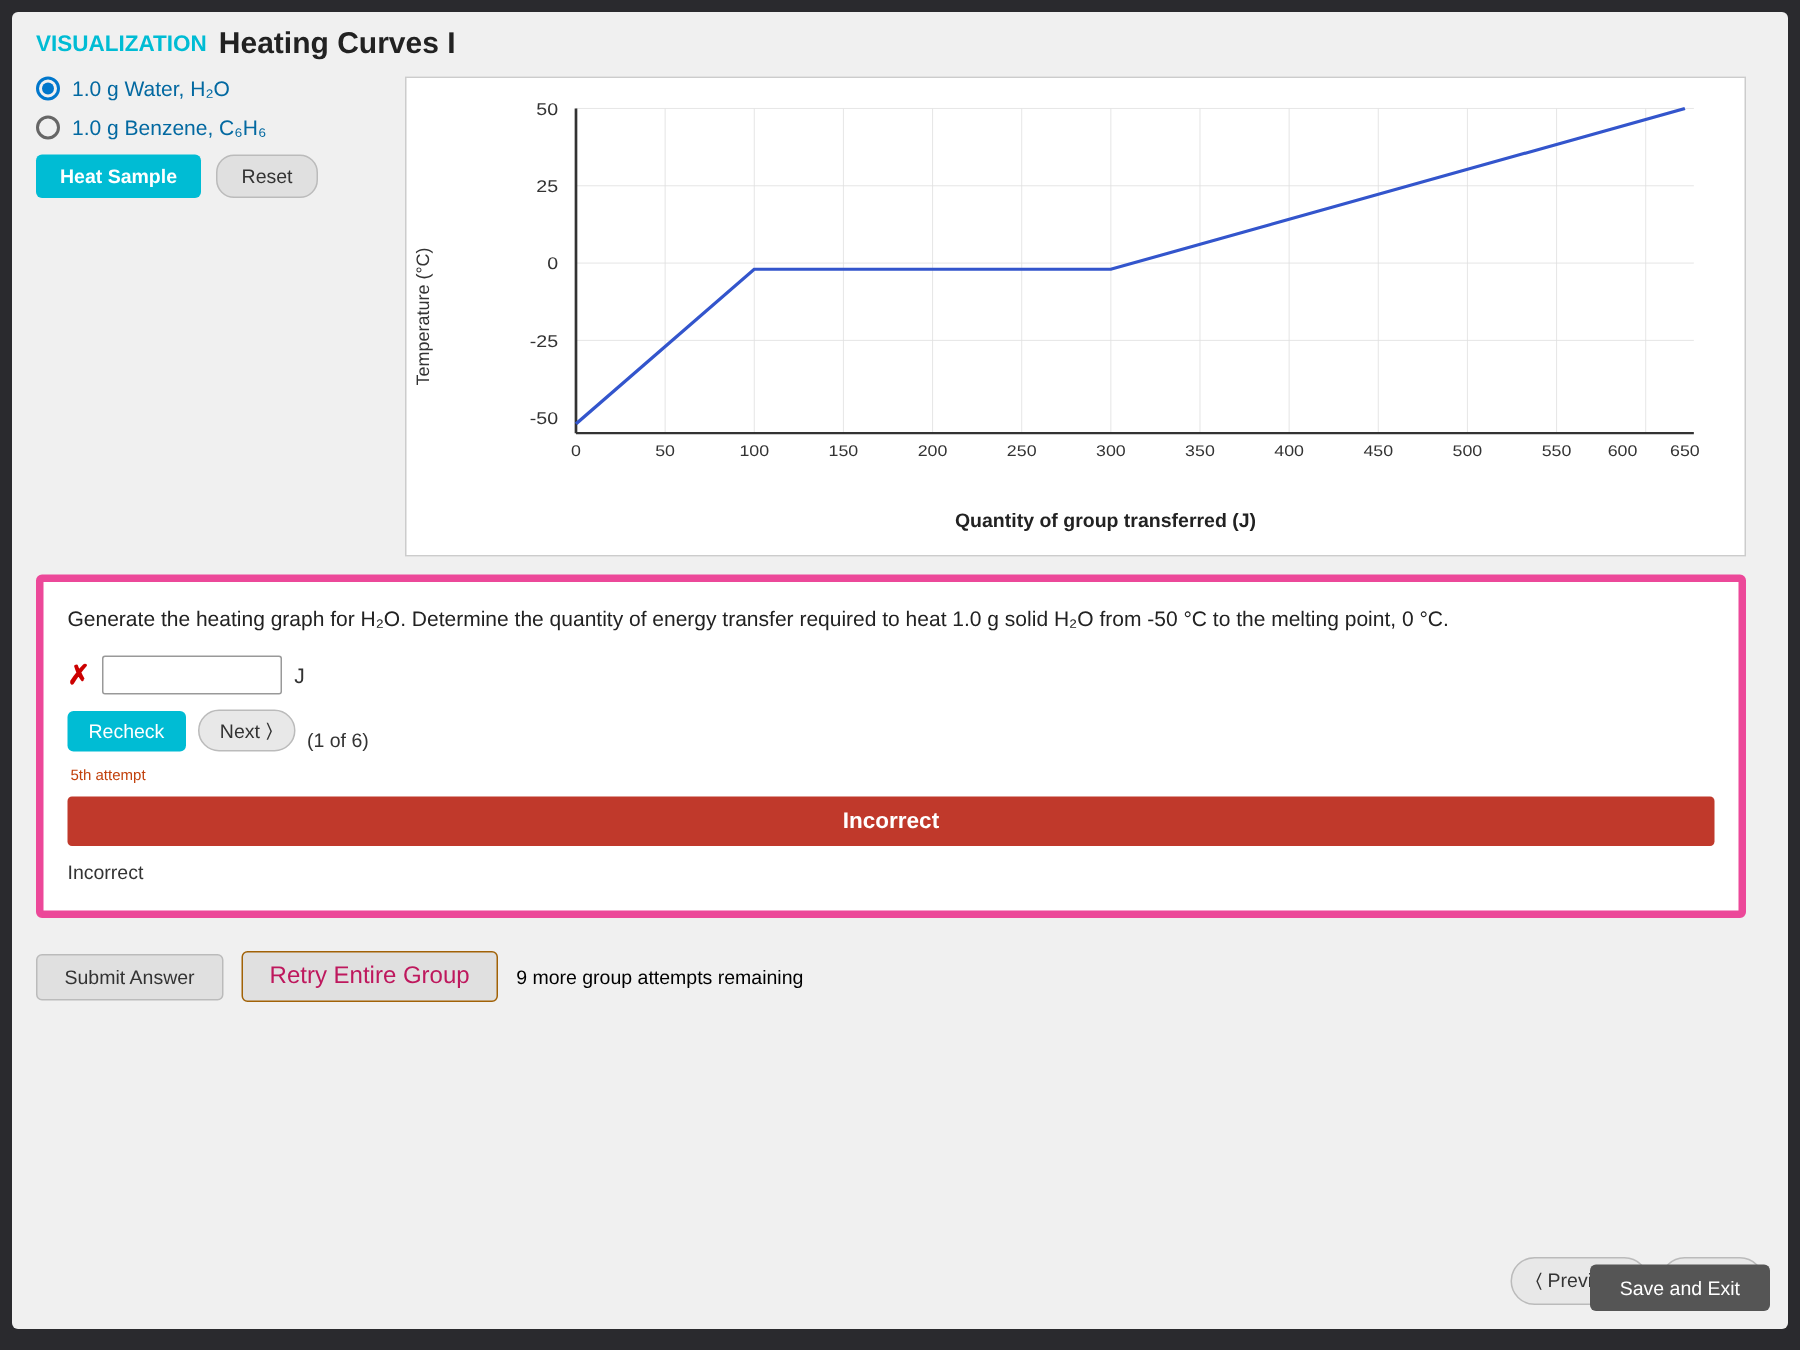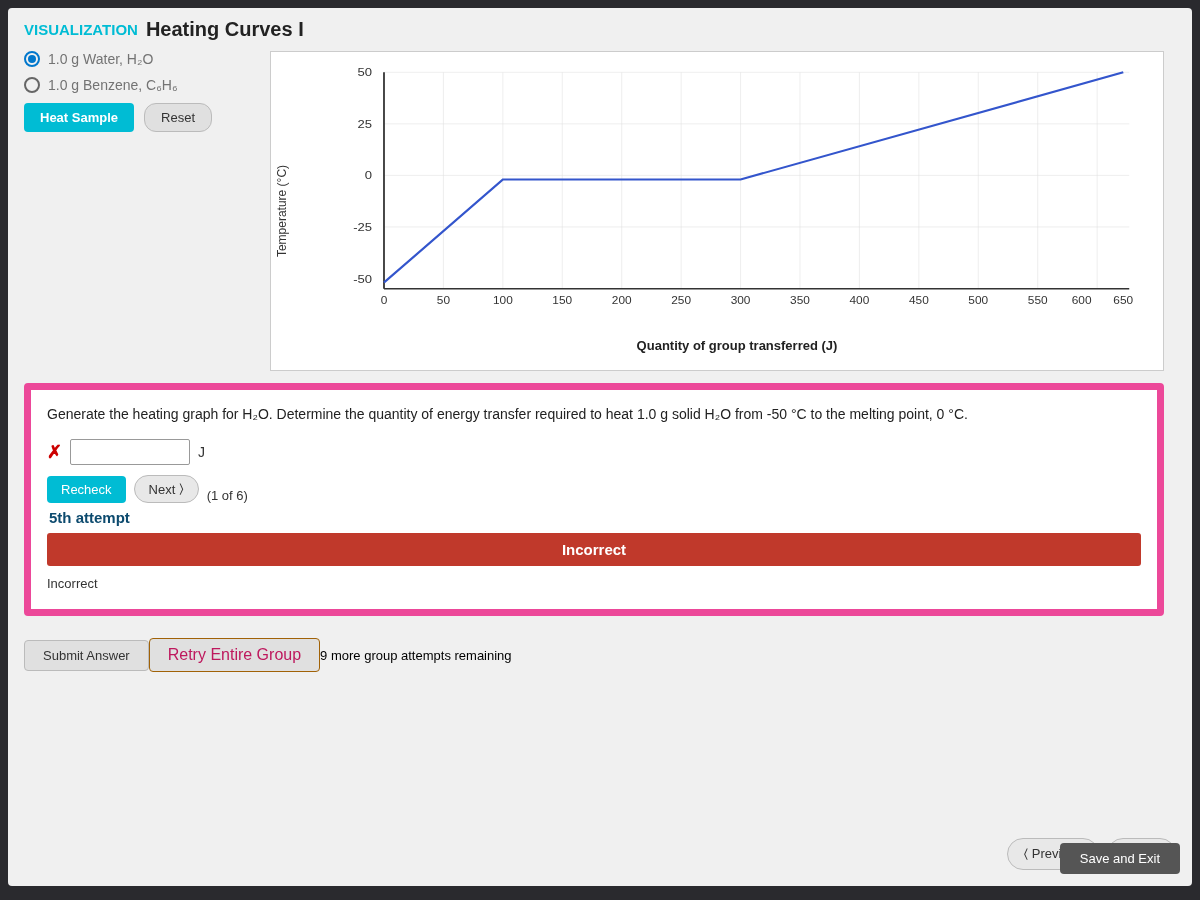--- a/index.html
+++ b/index.html
@@ -45,21 +45,21 @@
       display: flex;
       flex-direction: column;
       gap: 10px;
       min-width: 230px;
     }
     .radio-option {
       display: flex;
       align-items: center;
       gap: 8px;
       font-size: 14px;
-      color: #737373;
+      color: #0369a1;
     }
     .radio-circle {
       width: 16px;
       height: 16px;
       border-radius: 50%;
       border: 2px solid #666;
       display: flex;
       align-items: center;
       justify-content: center;
     }
@@ -122,21 +122,21 @@
       font-weight: bold;
       color: #222;
       margin-top: 4px;
     }
     svg.chart-svg {
       width: 100%;
       height: 100%;
     }
     .question-section {
       background: white;
-      border: 7px solid #ec4899;
+      border: 5px solid #ec4899;
       border-radius: 4px;
       padding: 14px 16px;
       margin-bottom: 12px;
     }
     .question-text {
       font-size: 14px;
       color: #222;
       line-height: 1.5;
       margin-bottom: 14px;
     }
@@ -187,44 +187,44 @@
       cursor: pointer;
       display: flex;
       align-items: center;
       gap: 4px;
     }
     .progress-text {
       font-size: 13px;
       color: #333;
     }
     .attempt-text {
-      font-size: 15px;
-      color: #0c4a6e;
+      font-size: 10px;
+      color: #c2410c;
       margin-left: 2px;
-      font-weight: bold;
     }
     .incorrect-banner {
       background: #c0392b;
       color: white;
       text-align: center;
       padding: 8px;
       font-size: 15px;
       font-weight: bold;
       border-radius: 3px;
       margin-top: 6px;
       margin-bottom: 6px;
     }
     .incorrect-label {
       font-size: 13px;
       color: #333;
       padding: 4px 0;
     }
     .bottom-bar {
       display: flex;
       align-items: center;
+      gap: 12px;
       padding: 10px 0;
       margin-top: 8px;
     }
     .btn-submit {
       background: #e0e0e0;
       color: #333;
       border: 1px solid #bbb;
       padding: 7px 18px;
       border-radius: 4px;
       font-size: 13px;

